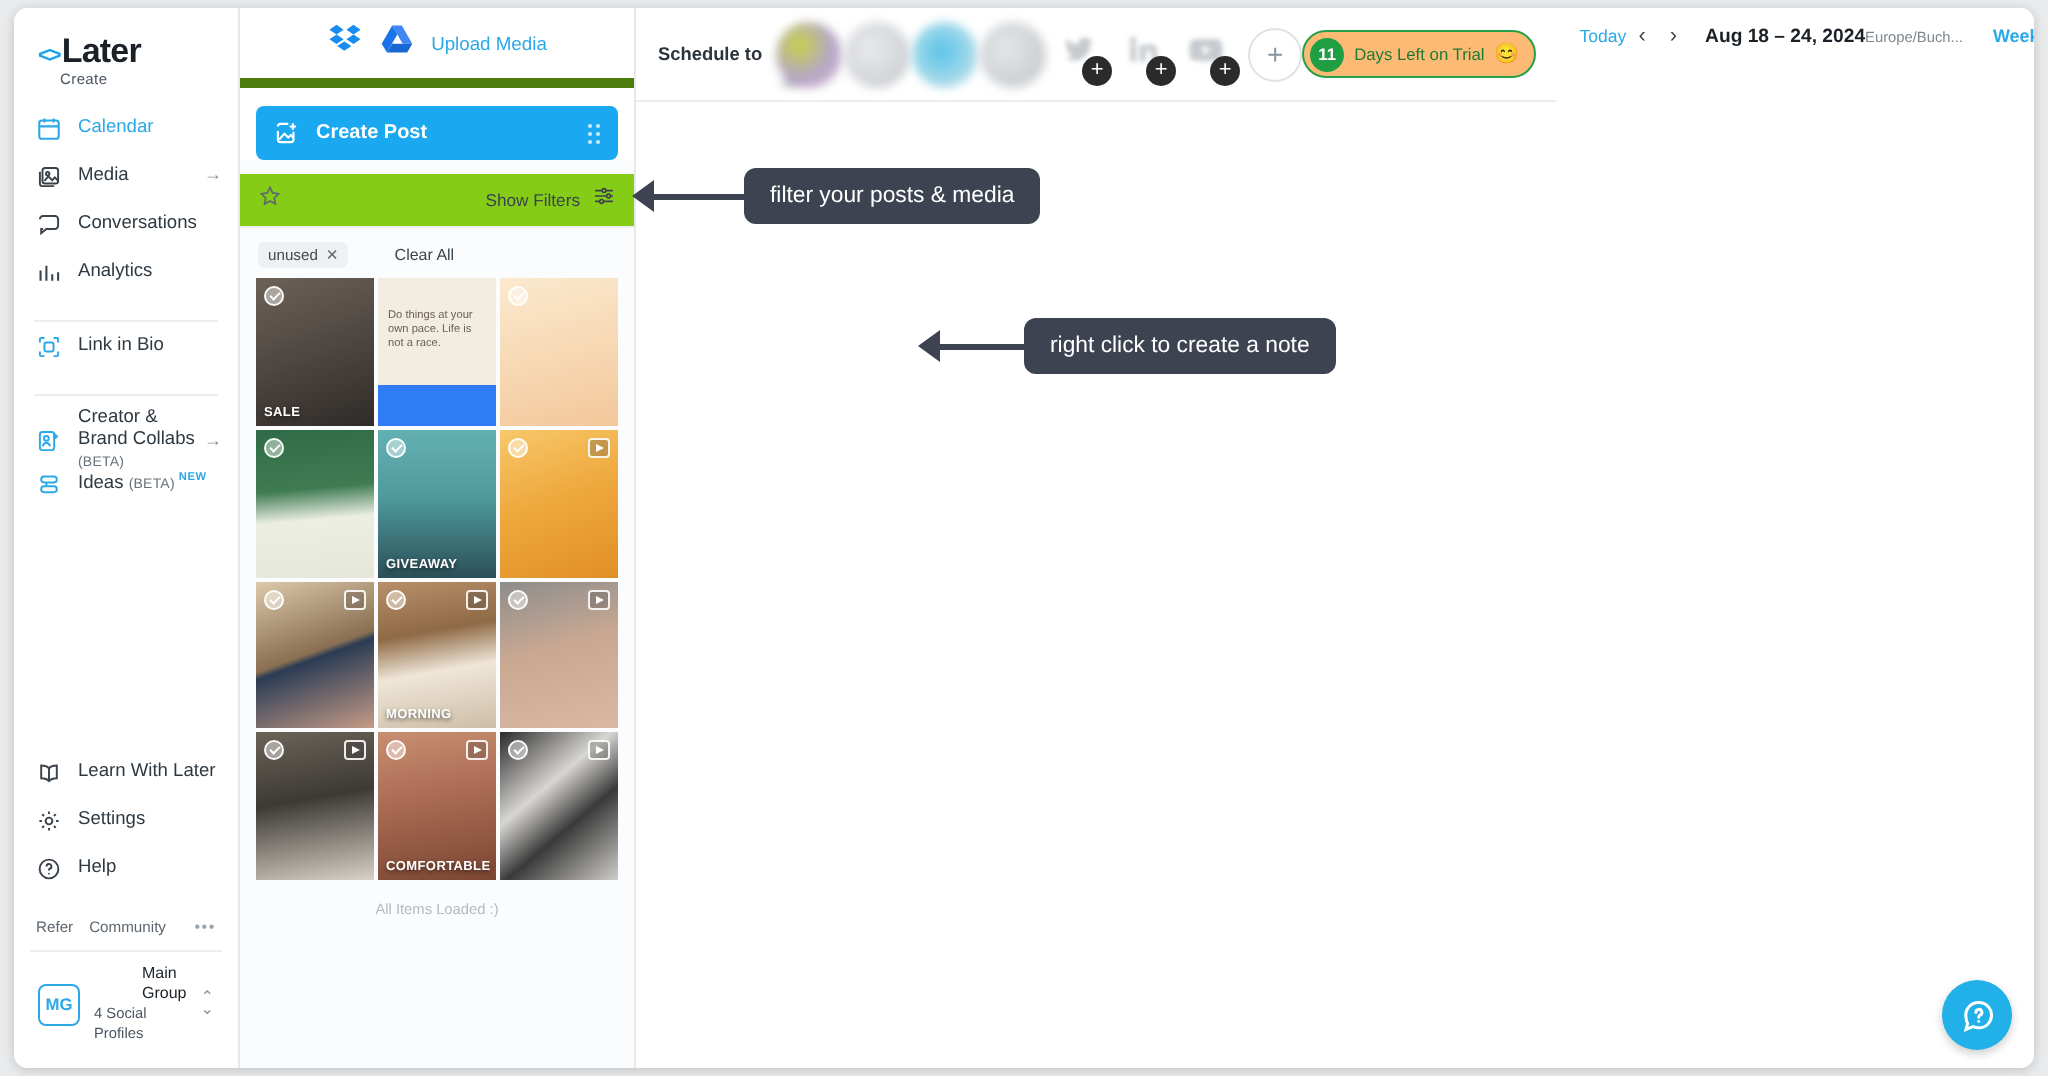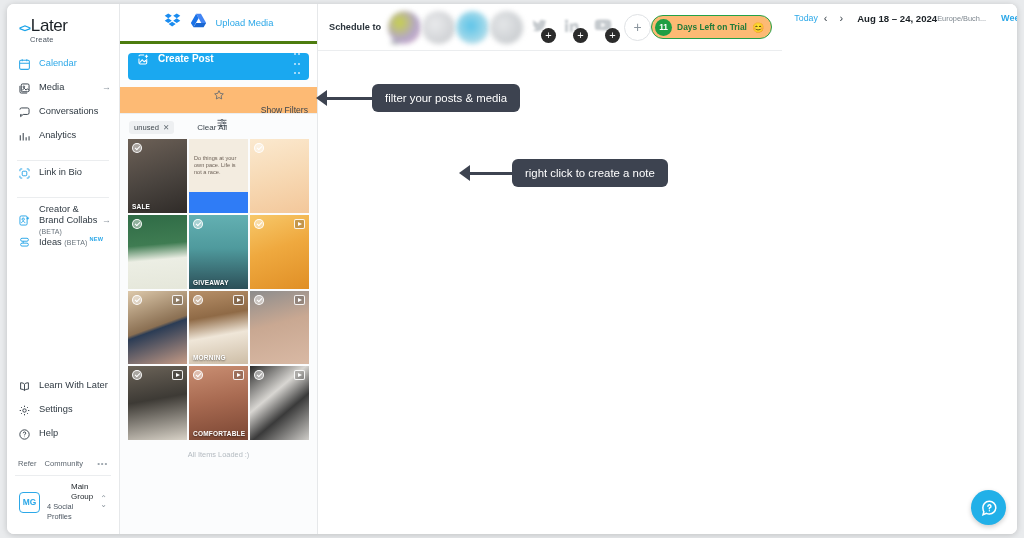--- a/index.html
+++ b/index.html
@@ -36,21 +36,21 @@
     flex: none;
   }
   .brand { padding: 13px 0 10px 12px; }
   .brand-row { display: flex; align-items: flex-start; }
   .brand-mark {
     color: #1aa3e8; font-size: 11px; line-height: 11px;
     margin-top: 6px; margin-right: 1px; letter-spacing: -1px;
     font-weight: 700;
   }
   .brand-name {
-    font-size: 17px; font-weight: 400; color: #1b2126;
+    font-size: 17px; font-weight: 700; color: #1b2126;
     letter-spacing: -0.4px; line-height: 17px;
   }
   .brand-sub {
     font-size: 7.5px; color: #4b5560; margin-left: 11px;
     letter-spacing: .2px; margin-top: 1px;
   }
   .nav { padding-top: 4px; }
   .nav-item {
     display: flex; 
     height: 24px; padding: 0 8px 0 11px;
@@ -98,37 +98,37 @@
   
   .media-panel {
     width: 198px; flex: none; height: 100%;
     background: #fbfcfd;
     border-right: 1px solid #e6e8ea;
     display: flex; flex-direction: column;
     position: relative;
   }
   .media-top {
     height: 40px; background:#fff; display: flex; align-items: center;
-    justify-content: center; gap: 9px; border-bottom: 3px solid #4d7c0f;
+    justify-content: center; gap: 9px; border-bottom: 5px solid #4d7c0f;
   }
   .upload-link { font-size: 9.4px; color: #2ca8e8; cursor: pointer; }
   .create-wrap { padding: 9px 8px 0 8px; background:#fff;}
   .create-btn {
     height: 27px; background: #1aa8f0; border-radius: 4px;
-    display: flex; padding: 0 9px;
+    display: flex; align-items: center; padding: 0 9px;
     color: #fff; font-size: 10px; font-weight: 700; cursor: pointer;
   }
   .create-btn .ci { margin-right: 8px; display:flex; }
   .grip { margin-left: auto; display: grid; grid-template-columns: 2px 2px;
           gap: 2px 2px; }
   .grip i { width: 2px; height: 2px; background: #cdeaff; border-radius: 50%; display:block;}
   .filter-row {
     display: flex; align-items: center; height: 27px;
-    padding: 0 9px; background: #fdba74;
-    border-bottom: 1px solid #eceef0; margin-top: 7px; flex-direction: column;
+    padding: 0 9px; background: #84cc16;
+    border-bottom: 1px solid #eceef0; margin-top: 7px;
   }
   .show-filters { margin-left: auto; font-size: 8.6px; color: #3b444d; cursor:pointer;}
   .chips {
     display: flex; align-items: center; gap: 23px;
     padding: 7px 9px 5px 9px;
   }
   .chip {
     background: #eef0f2; border-radius: 3px; padding: 2px 5px;
     font-size: 7.6px; color: #41494f; display: flex; align-items: center; gap: 4px;
     cursor: pointer;
@@ -215,21 +215,21 @@
   }
   .trial {
     margin-left: auto; height: 24px; border: 1.4px solid #24a148;
     border-radius: 13px; display: flex; align-items: center; gap: 5px;
     padding: 0 7px 0 3px; background:#fdba74; cursor:pointer;
   }
   .trial-num {
     width: 17px;height:17px;border-radius:50%;background:#1f9e44;color:#fff;
     font-size:8.4px;font-weight:700;display:flex;align-items:center;justify-content:center;
   }
-  .trial-txt { font-size: 8.4px; color: #1f7a38; font-weight: 700; }
+  .trial-txt { font-size: 8.4px; color: #1f7a38; font-weight: 400; }
   .trial-emo { font-size: 10px; }
 
   .cal-toolbar {
     height: 28px; display: flex; align-items: center; padding: 0 10px 0 12px;
     flex:none; background:#fff;
   }
   .today-btn { font-size: 8.8px; color: #2ca8e8; cursor: pointer; font-weight:400; }
   .navarrow { color:#39424a; font-size: 11px; padding: 0 6px; cursor:pointer; line-height:11px;}
   .date-range { font-size: 9.6px; color: #1b2126; font-weight: 700; margin-left: 8px;}
   .tz { margin-left: auto; font-size: 7.4px; color: #7d868e; margin-right: 8px; cursor:pointer;}

